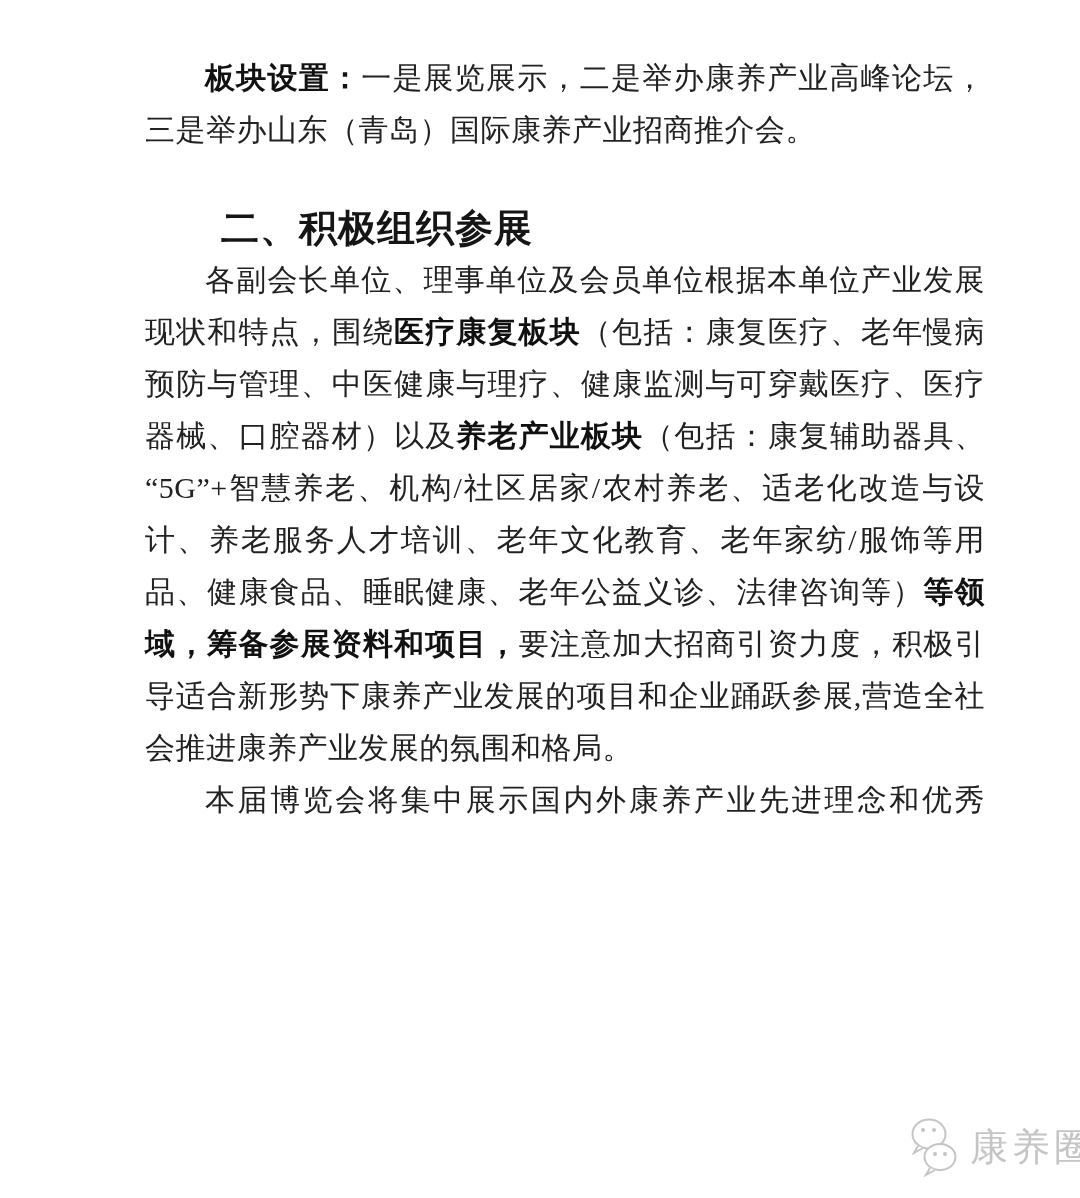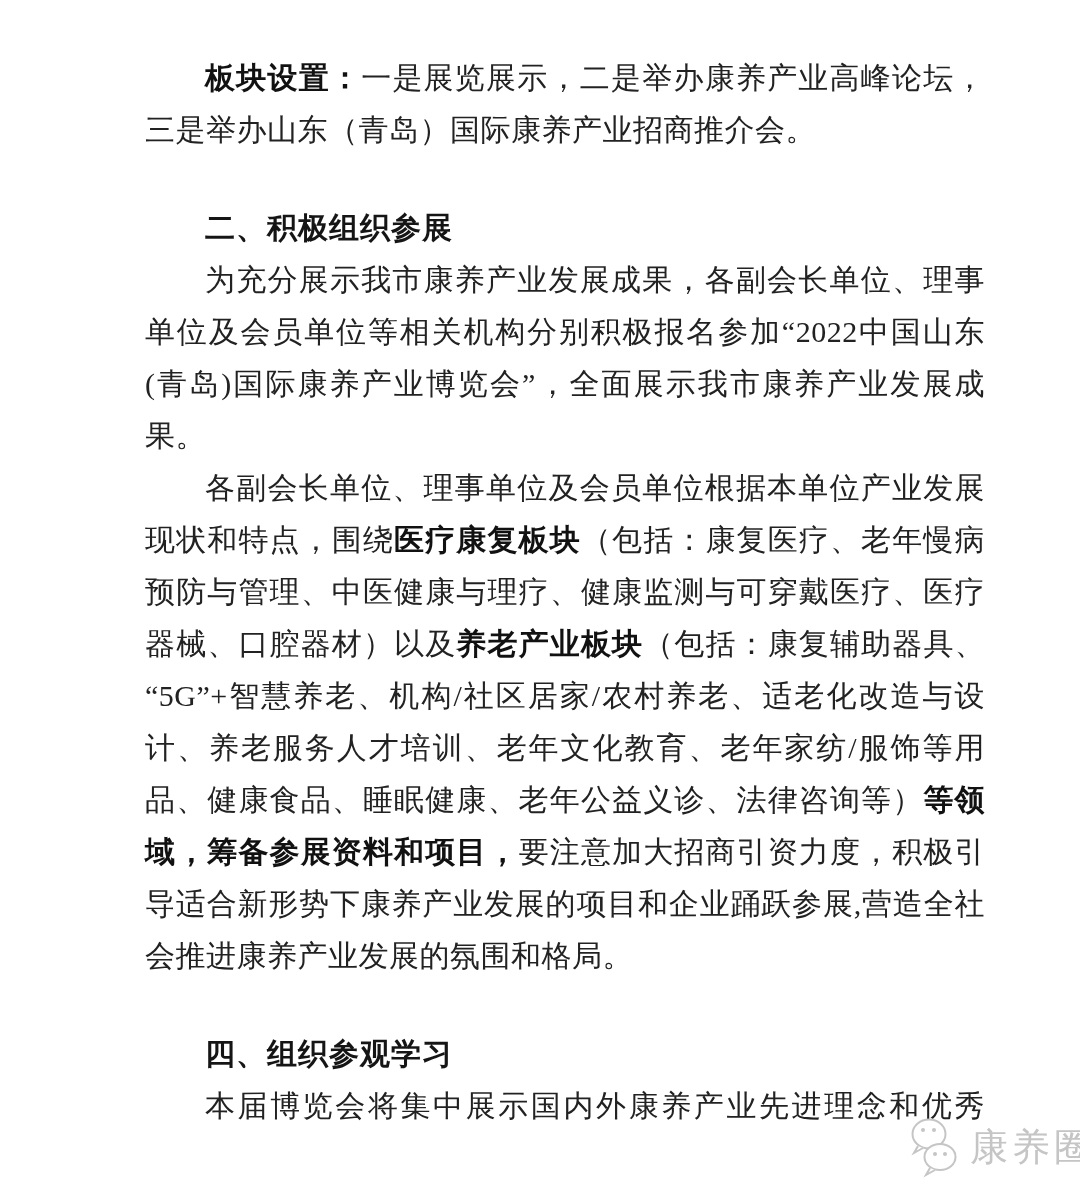--- a/index.html
+++ b/index.html
@@ -32,21 +32,21 @@
     text-indent: 2em;
   }
 
   .para b, .para .bold-run {
     font-weight: 700;
     color: #111111;
   }
 
   .heading {
     margin: 46px 0 0 0;
-    font-size: 30px;
+    font-size: 38px;
     line-height: 52px;
     font-weight: 700;
     color: #151515;
     text-indent: 2em;
     font-family: "DejaVu Sans", "Liberation Sans", sans-serif;
     letter-spacing: 1px;
   }
 
   .para.cut-line {
     text-align-last: justify;
@@ -76,26 +76,24 @@
 </head>
 <body>
 
 <div class="page">
   <div class="doc">
 
     <p class="para"><b class="bold-run">板块设置：</b><span>一是展览展示，二是举办康养产业高峰论坛，三是举办山东（青岛）国际康养产业招商推介会。</span></p>
 
     <h2 class="heading">二、积极组织参展</h2>
 
-    <p class="para">为充分展示我市康养产业发展成果，各副会长单位、理事单位及会员单位等相关机构分别积极报名参加“2022中国山东(青岛)国际康养产业博览会”，全面展示我市康养产业发展成果。</p>
 
 
     <p class="para"><span>各副会长单位、理事单位及会员单位根据本单位产业发展现状和特点，围绕</span><b class="bold-run">医疗康复板块</b><span>（包括：康复医疗、老年慢病预防与管理、中医健康与理疗、健康监测与可穿戴医疗、医疗器械、口腔器材）以及</span><b class="bold-run">养老产业板块</b><span>（包括：康复辅助器具、“5G”+智慧养老、机构/社区居家/农村养老、适老化改造与设计、养老服务人才培训、老年文化教育、老年家纺/服饰等用品、健康食品、睡眠健康、老年公益义诊、法律咨询等）</span><b class="bold-run">等领域，筹备参展资料和项目，</b><span>要注意加大招商引资力度，积极引导适合新形势下康养产业发展的项目和企业踊跃参展,营造全社会推进康养产业发展的氛围和格局。</span></p>
 
-    <h2 class="heading">四、组织参观学习</h2>
 
     <p class="para cut-line">本届博览会将集中展示国内外康养产业先进理念和优秀</p>
 
   </div>
 
   <div class="watermark">
     <svg class="wm-icon" width="54" height="62" viewBox="0 0 54 62" fill="none" xmlns="http://www.w3.org/2000/svg">
 
       <g stroke="#c5c5c5" stroke-width="2">
         <ellipse cx="21" cy="18" rx="16.5" ry="14.5" fill="#ffffff" fill-opacity="0.9"></ellipse>

